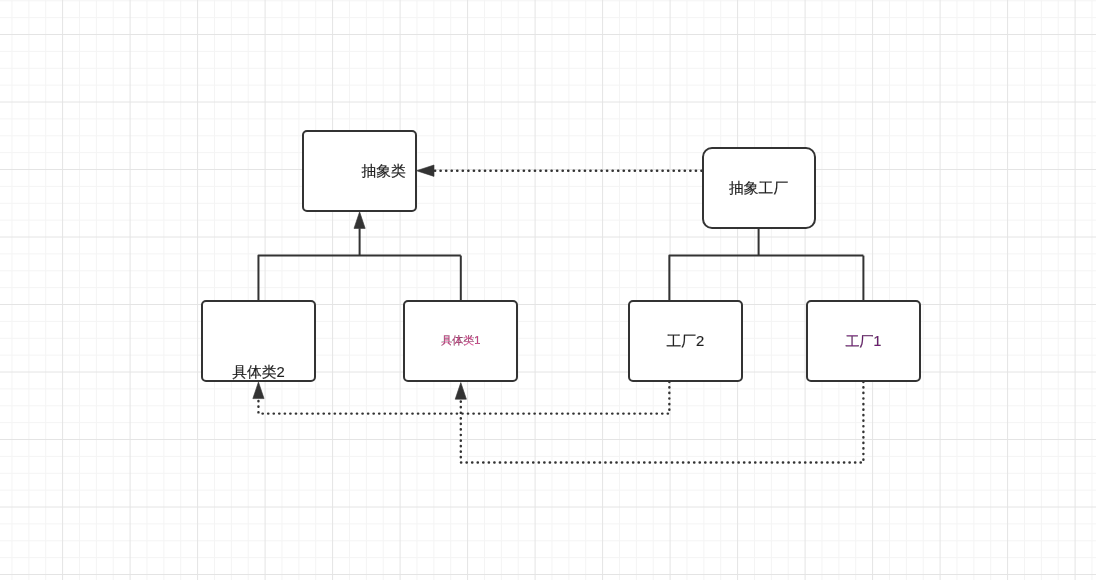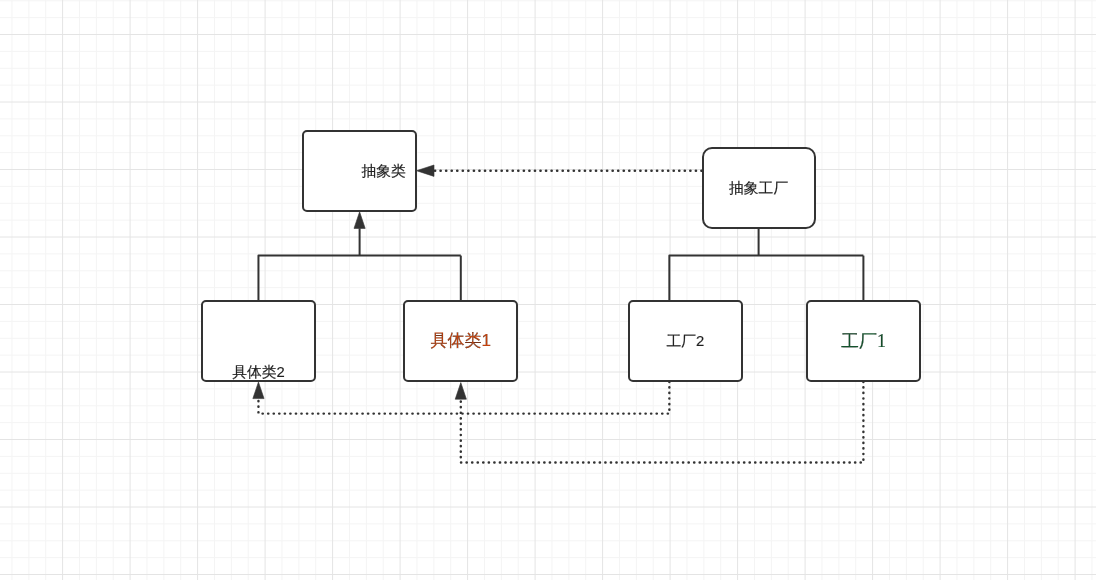--- a/index.html
+++ b/index.html
@@ -144,22 +144,22 @@
       <div class="node" style="left: 302.4px; top: 130.2px; width: 114.4px; height: 81.5px; background: rgb(255, 255, 255); border: 2px solid rgb(51, 51, 51); border-radius: 5px; padding-left: 48px;">
         <span class="lbl" style="font-size: 14.8px; color: rgb(31, 31, 31); -webkit-text-stroke: 0.18px rgb(31, 31, 31);">抽象类</span>
       </div>
       <div class="node" style="left: 701.6px; top: 130.2px; width: 114px; height: 81.5px; background: rgb(255, 255, 255); border: 2px solid rgb(51, 51, 51); border-radius: 10px; margin-top: 17px;">
         <span class="lbl" style="font-size: 14.8px; color: rgb(31, 31, 31); -webkit-text-stroke: 0.18px rgb(31, 31, 31);">抽象工厂</span>
       </div>
       <div class="node" style="left: 201.3px; top: 300.25px; width: 114.3px; height: 81.45px; background: rgb(255, 255, 255); border: 2px solid rgb(51, 51, 51); border-radius: 5px; align-items: flex-end;">
         <span class="lbl" style="font-size: 14.8px; color: rgb(31, 31, 31); -webkit-text-stroke: 0.18px rgb(31, 31, 31);">具体类2</span>
       </div>
       <div class="node" style="left: 403.4px; top: 300.25px; width: 114.8px; height: 81.45px; background: rgb(255, 255, 255); border: 2px solid rgb(51, 51, 51); border-radius: 5px;">
-        <span class="lbl" style="font-size: 17px; color: #c2410c; -webkit-text-stroke: 0.18px rgb(31, 31, 31);">具体类1</span>
+        <span class="lbl" style="font-size: 11px; color: #ec4899; -webkit-text-stroke: 0.18px rgb(31, 31, 31);">具体类1</span>
       </div>
       <div class="node" style="left: 612.1px; top: 300.25px; width: 114.5px; height: 81.45px; background: rgb(255, 255, 255); border: 2px solid rgb(51, 51, 51); border-radius: 5px; margin-left: 16px;">
         <span class="lbl" style="font-size: 14.8px; color: rgb(31, 31, 31); -webkit-text-stroke: 0.18px rgb(31, 31, 31);">工厂2</span>
       </div>
       <div class="node" style="left: 806.2px; top: 300.25px; width: 114.4px; height: 81.45px; background: rgb(255, 255, 255); border: 2px solid rgb(51, 51, 51); border-radius: 5px;">
-        <span class="lbl" style="font-size: 18px; color: #14532d; font-family: Liberation Serif, serif; -webkit-text-stroke: 0.18px rgb(31, 31, 31);">工厂1</span>
+        <span class="lbl" style="font-size: 14px; color: #701a75; -webkit-text-stroke: 0.18px rgb(31, 31, 31);">工厂1</span>
       </div>
     </div>
 </div>
 
 </body></html>

